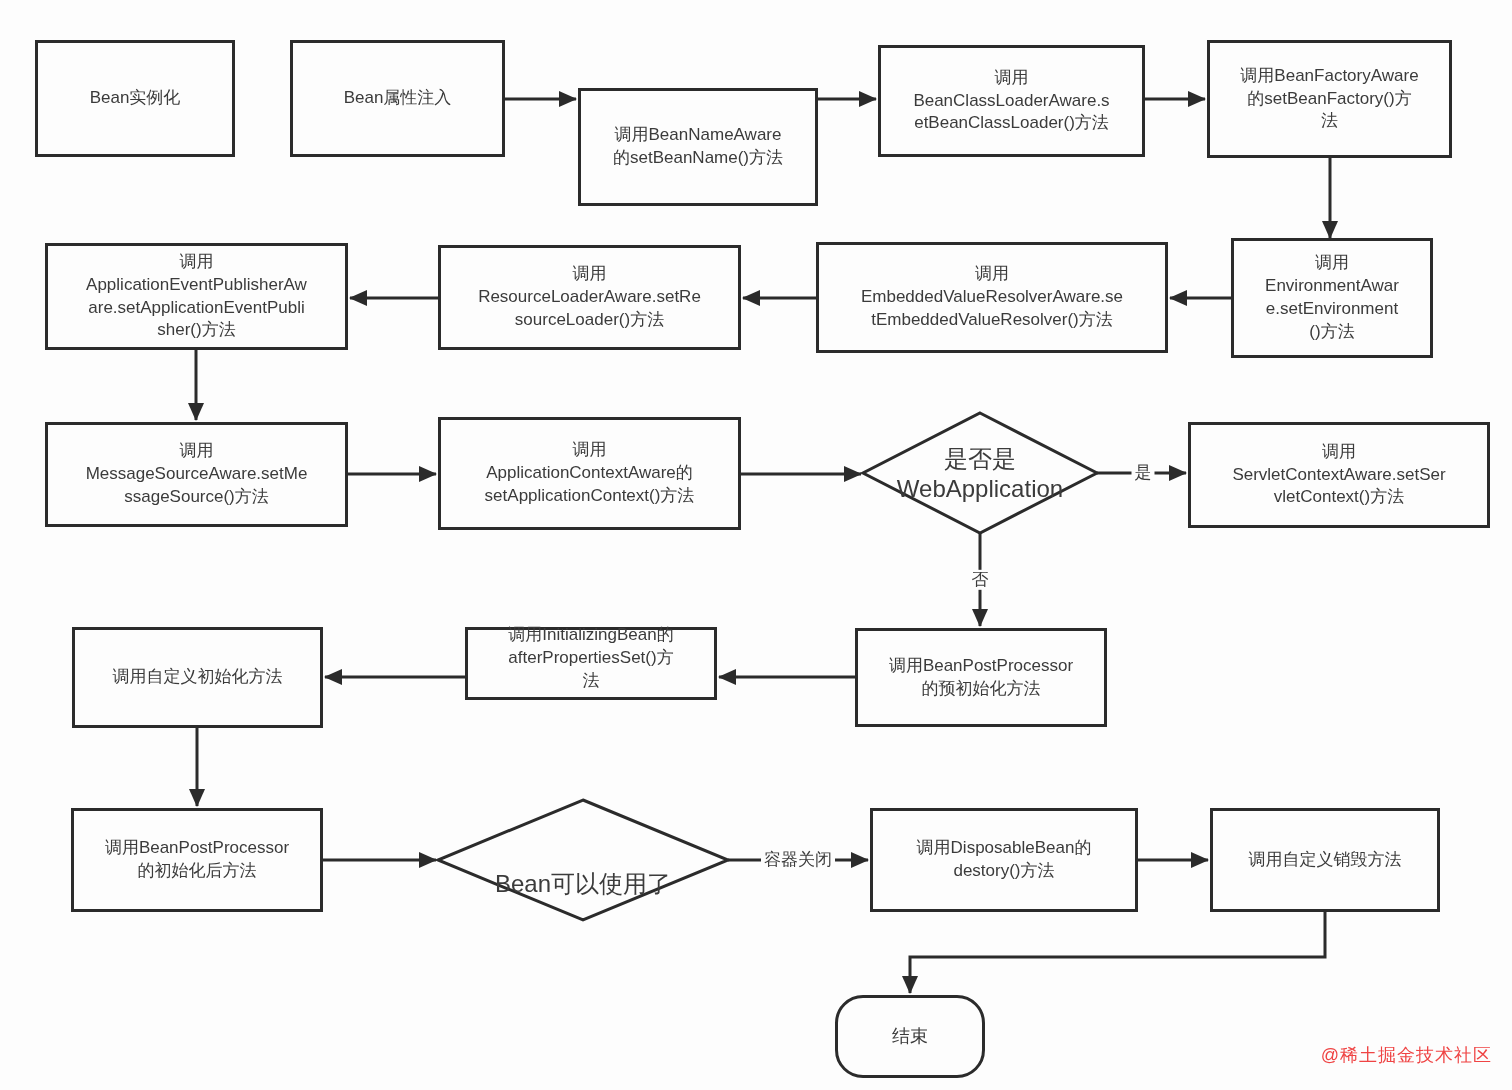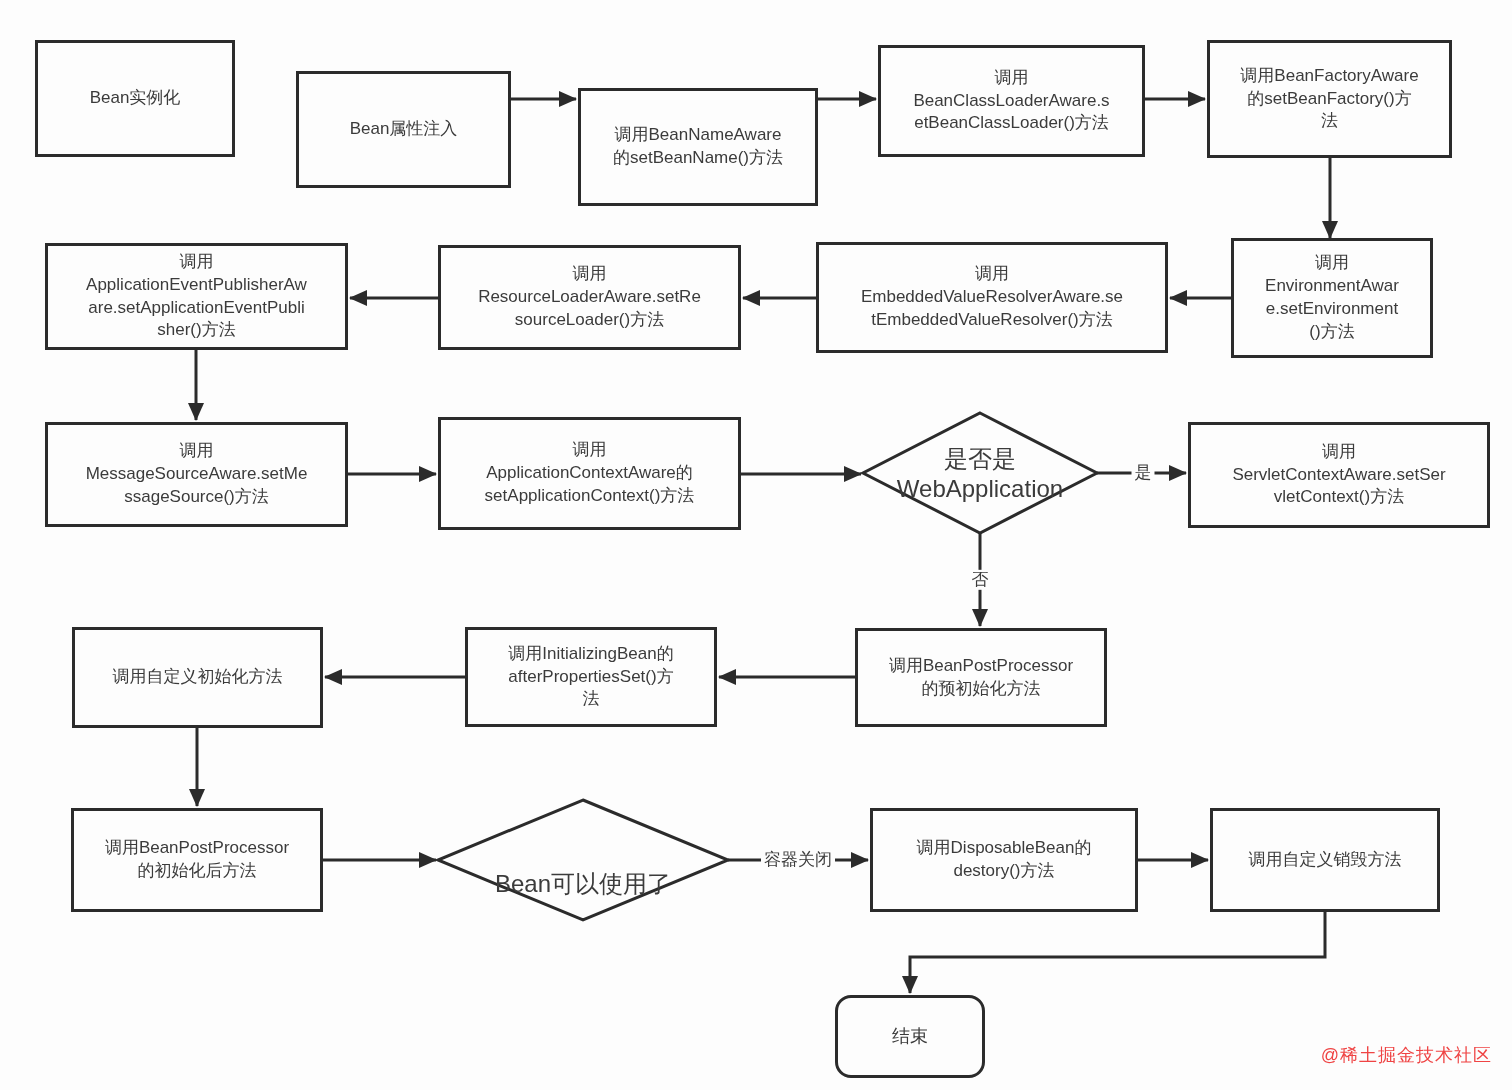--- a/index.html
+++ b/index.html
@@ -34,21 +34,21 @@
     color: #3b3b3b;
     font-size: 17px;
     line-height: 1.35;
     padding: 4px 6px;
   }
   .node span {
     white-space: pre-line;
     word-break: break-word;
   }
   .node.end-node {
-    border-radius: 16px;
+    border-radius: 28px;
     font-size: 18px;
   }
   .diamond-label {
     position: absolute;
     display: flex;
     align-items: center;
     justify-content: center;
     text-align: center;
     color: #3b3b3b;
     font-size: 24px;
@@ -106,21 +106,21 @@
     </g>
     <g stroke="#2b2b2b" stroke-width="3" fill="#fdfdfd">
       <polygon points="980,413 1097,473 980,533 863,473"></polygon>
       <polygon points="583,800 728,860 583,920 438,860"></polygon>
     </g>
   </svg>
 
   <div class="node" style="left:35px;top:40px;width:200px;height:117px;">
       <span>Bean实例化</span>
     </div>
-  <div class="node" style="left:296px;top:40px;width:215px;height:117px;margin-top:31px;">
+  <div class="node" style="left:290px;top:40px;width:215px;height:117px;">
       <span>Bean属性注入</span>
     </div>
   <div class="node" style="left:578px;top:40px;width:240px;height:118px;margin-top:48px;">
       <span>调用BeanNameAware
 的setBeanName()方法</span>
     </div>
   <div class="node" style="left:878px;top:45px;width:267px;height:112px;">
       <span>调用
 BeanClassLoaderAware.s
 etBeanClassLoader()方法</span>
@@ -169,21 +169,21 @@
     </div>
   <div class="node" style="left:1188px;top:422px;width:302px;height:106px;">
       <span>调用
 ServletContextAware.setSer
 vletContext()方法</span>
     </div>
 
   <div class="node" style="left:72px;top:627px;width:251px;height:101px;">
       <span>调用自定义初始化方法</span>
     </div>
-  <div class="node" style="left:465px;top:627px;width:252px;height:100px;">
+  <div class="node" style="left:465px;top:627px;width:252px;height:73px;align-items:flex-end;">
       <span>调用InitializingBean的
 afterPropertiesSet()方
 法</span>
     </div>
   <div class="node" style="left:855px;top:628px;width:252px;height:99px;">
       <span>调用BeanPostProcessor
 的预初始化方法</span>
     </div>
 
   <div class="node" style="left:71px;top:808px;width:252px;height:104px;">

